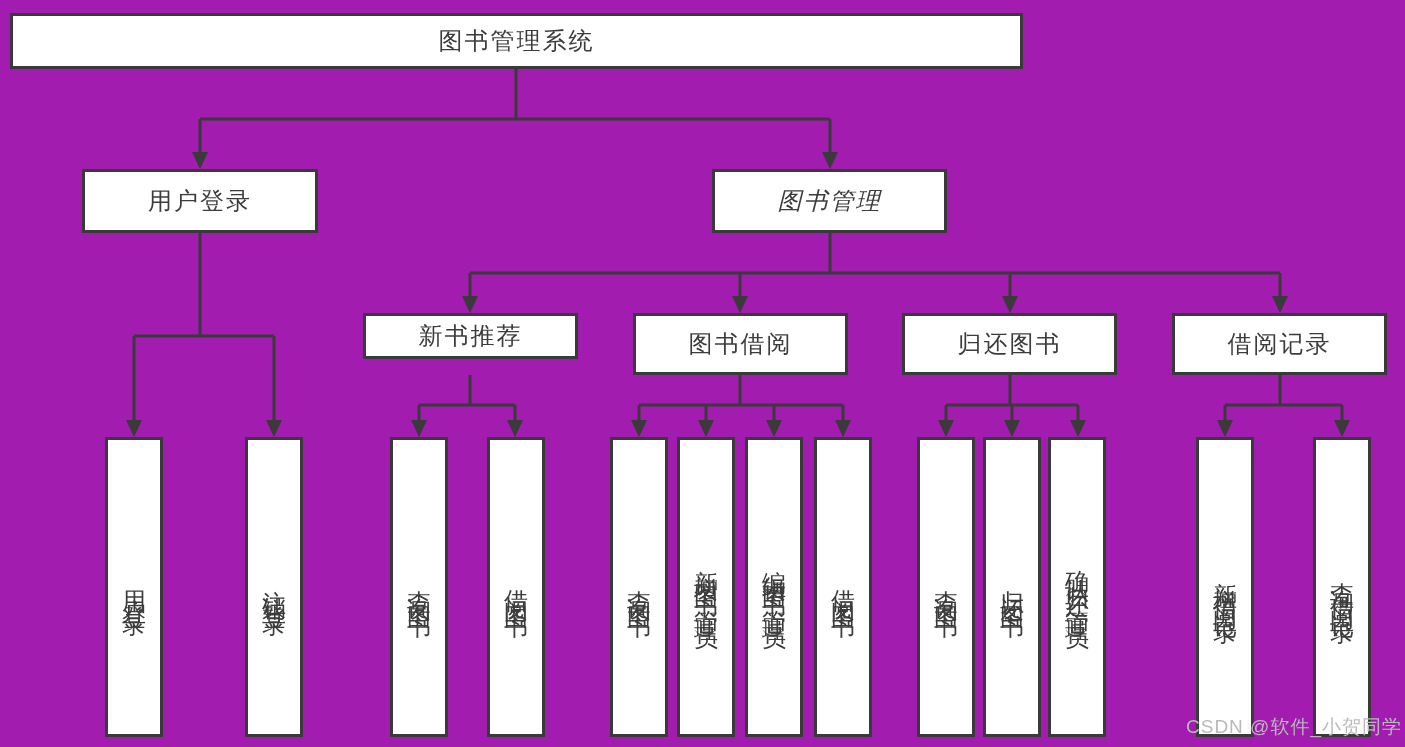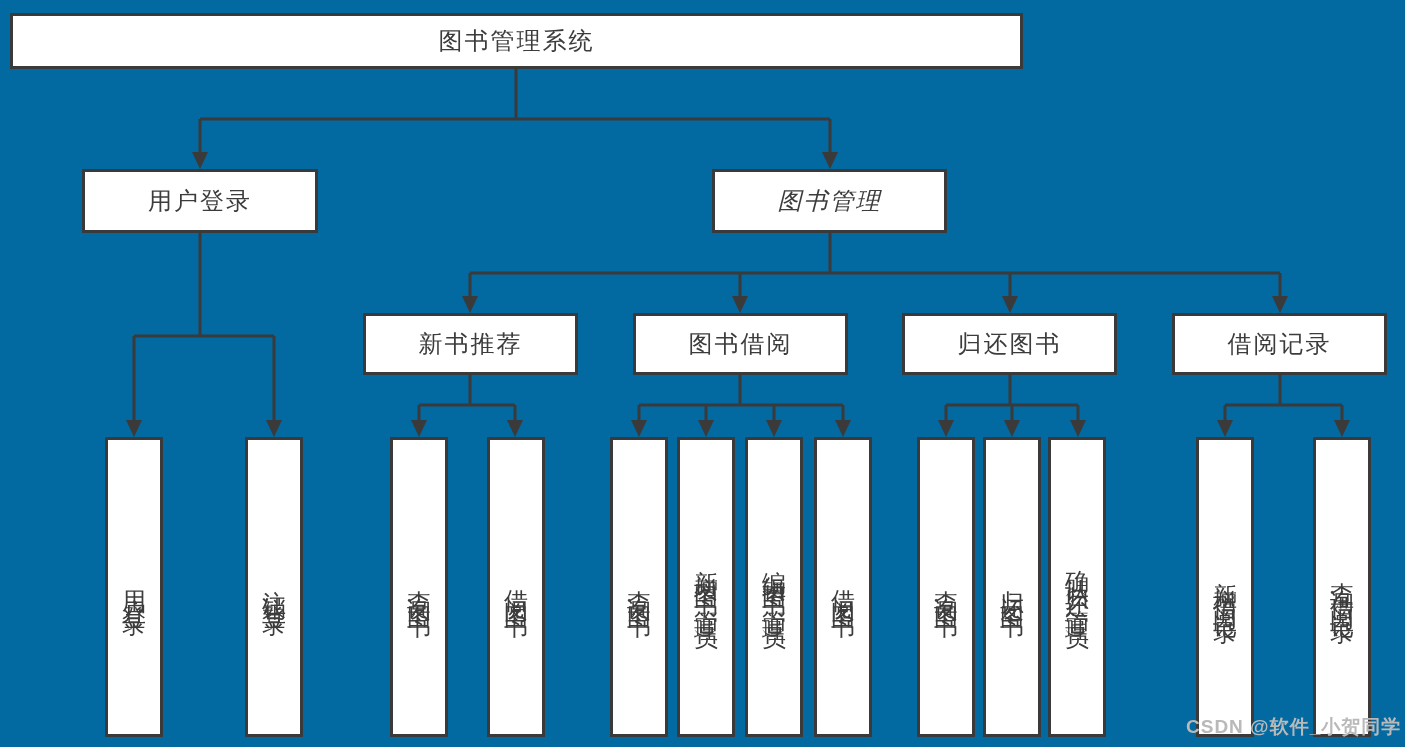--- a/index.html
+++ b/index.html
@@ -1,20 +1,20 @@
 <!DOCTYPE html>
 <html><head>
 <meta charset="utf-8">
 <style>
   html, body { margin: 0; padding: 0; background: #ffffff; }
   #stage {
     position: relative;
     width: 1405px;
     height: 747px;
-    background: #0369a1;
+    background: #a21caf;
     font-family: "Liberation Sans", "DejaVu Sans", sans-serif;
     overflow: hidden;
   }
   #connectors {
     position: absolute;
     left: 0; top: 0;
     width: 1405px; height: 747px;
   }
   #connectors path {
     stroke: #3a3a3a;
@@ -55,21 +55,20 @@
     height: 300px;
   }
   .watermark {
     position: absolute;
     left: 1186px;
     top: 714px;
     font-size: 19px;
     color: #b9b9b9;
     letter-spacing: 1px;
     white-space: nowrap;
-    font-weight: bold;
   }
 </style>
 </head>
 <body>
 
 <div id="stage">
 
   <svg id="connectors" viewBox="0 0 1405 747" xmlns="http://www.w3.org/2000/svg">
 
     <path d="M516 69 V119 M200 119 H830 M200 119 V152 M830 119 V152"></path>
@@ -104,21 +103,21 @@
     <path d="M1280 375 V405 M1225 405 H1342 M1225 405 V420 M1342 405 V420"></path>
     <polygon points="1217,420 1233,420 1225,437"></polygon>
     <polygon points="1334,420 1350,420 1342,437"></polygon>
   </svg>
 
   <div class="hnode" style="left:10px; top:13px; width:1013px; height:56px;">图书管理系统</div>
 
   <div class="hnode" style="left:82px; top:169px; width:236px; height:64px;">用户登录</div>
   <div class="hnode" style="left:712px; top:169px; width:235px; height:64px;font-style:italic;">图书管理</div>
 
-  <div class="hnode" style="left:363px; top:313px; width:215px; height:62px;">新书推荐</div>
+  <div class="hnode" style="left:363px; top:313px; width:215px; height:46px;">新书推荐</div>
   <div class="hnode" style="left:633px; top:313px; width:215px; height:62px;">图书借阅</div>
   <div class="hnode" style="left:902px; top:313px; width:215px; height:62px;">归还图书</div>
   <div class="hnode" style="left:1172px; top:313px; width:215px; height:62px;">借阅记录</div>
 
   <div class="vnode" style="left:105px;">用户登录</div>
   <div class="vnode" style="left:245px;">注销登录</div>
 
   <div class="vnode" style="left:390px;">查询图书</div>
   <div class="vnode" style="left:487px;">借阅图书</div>
 

